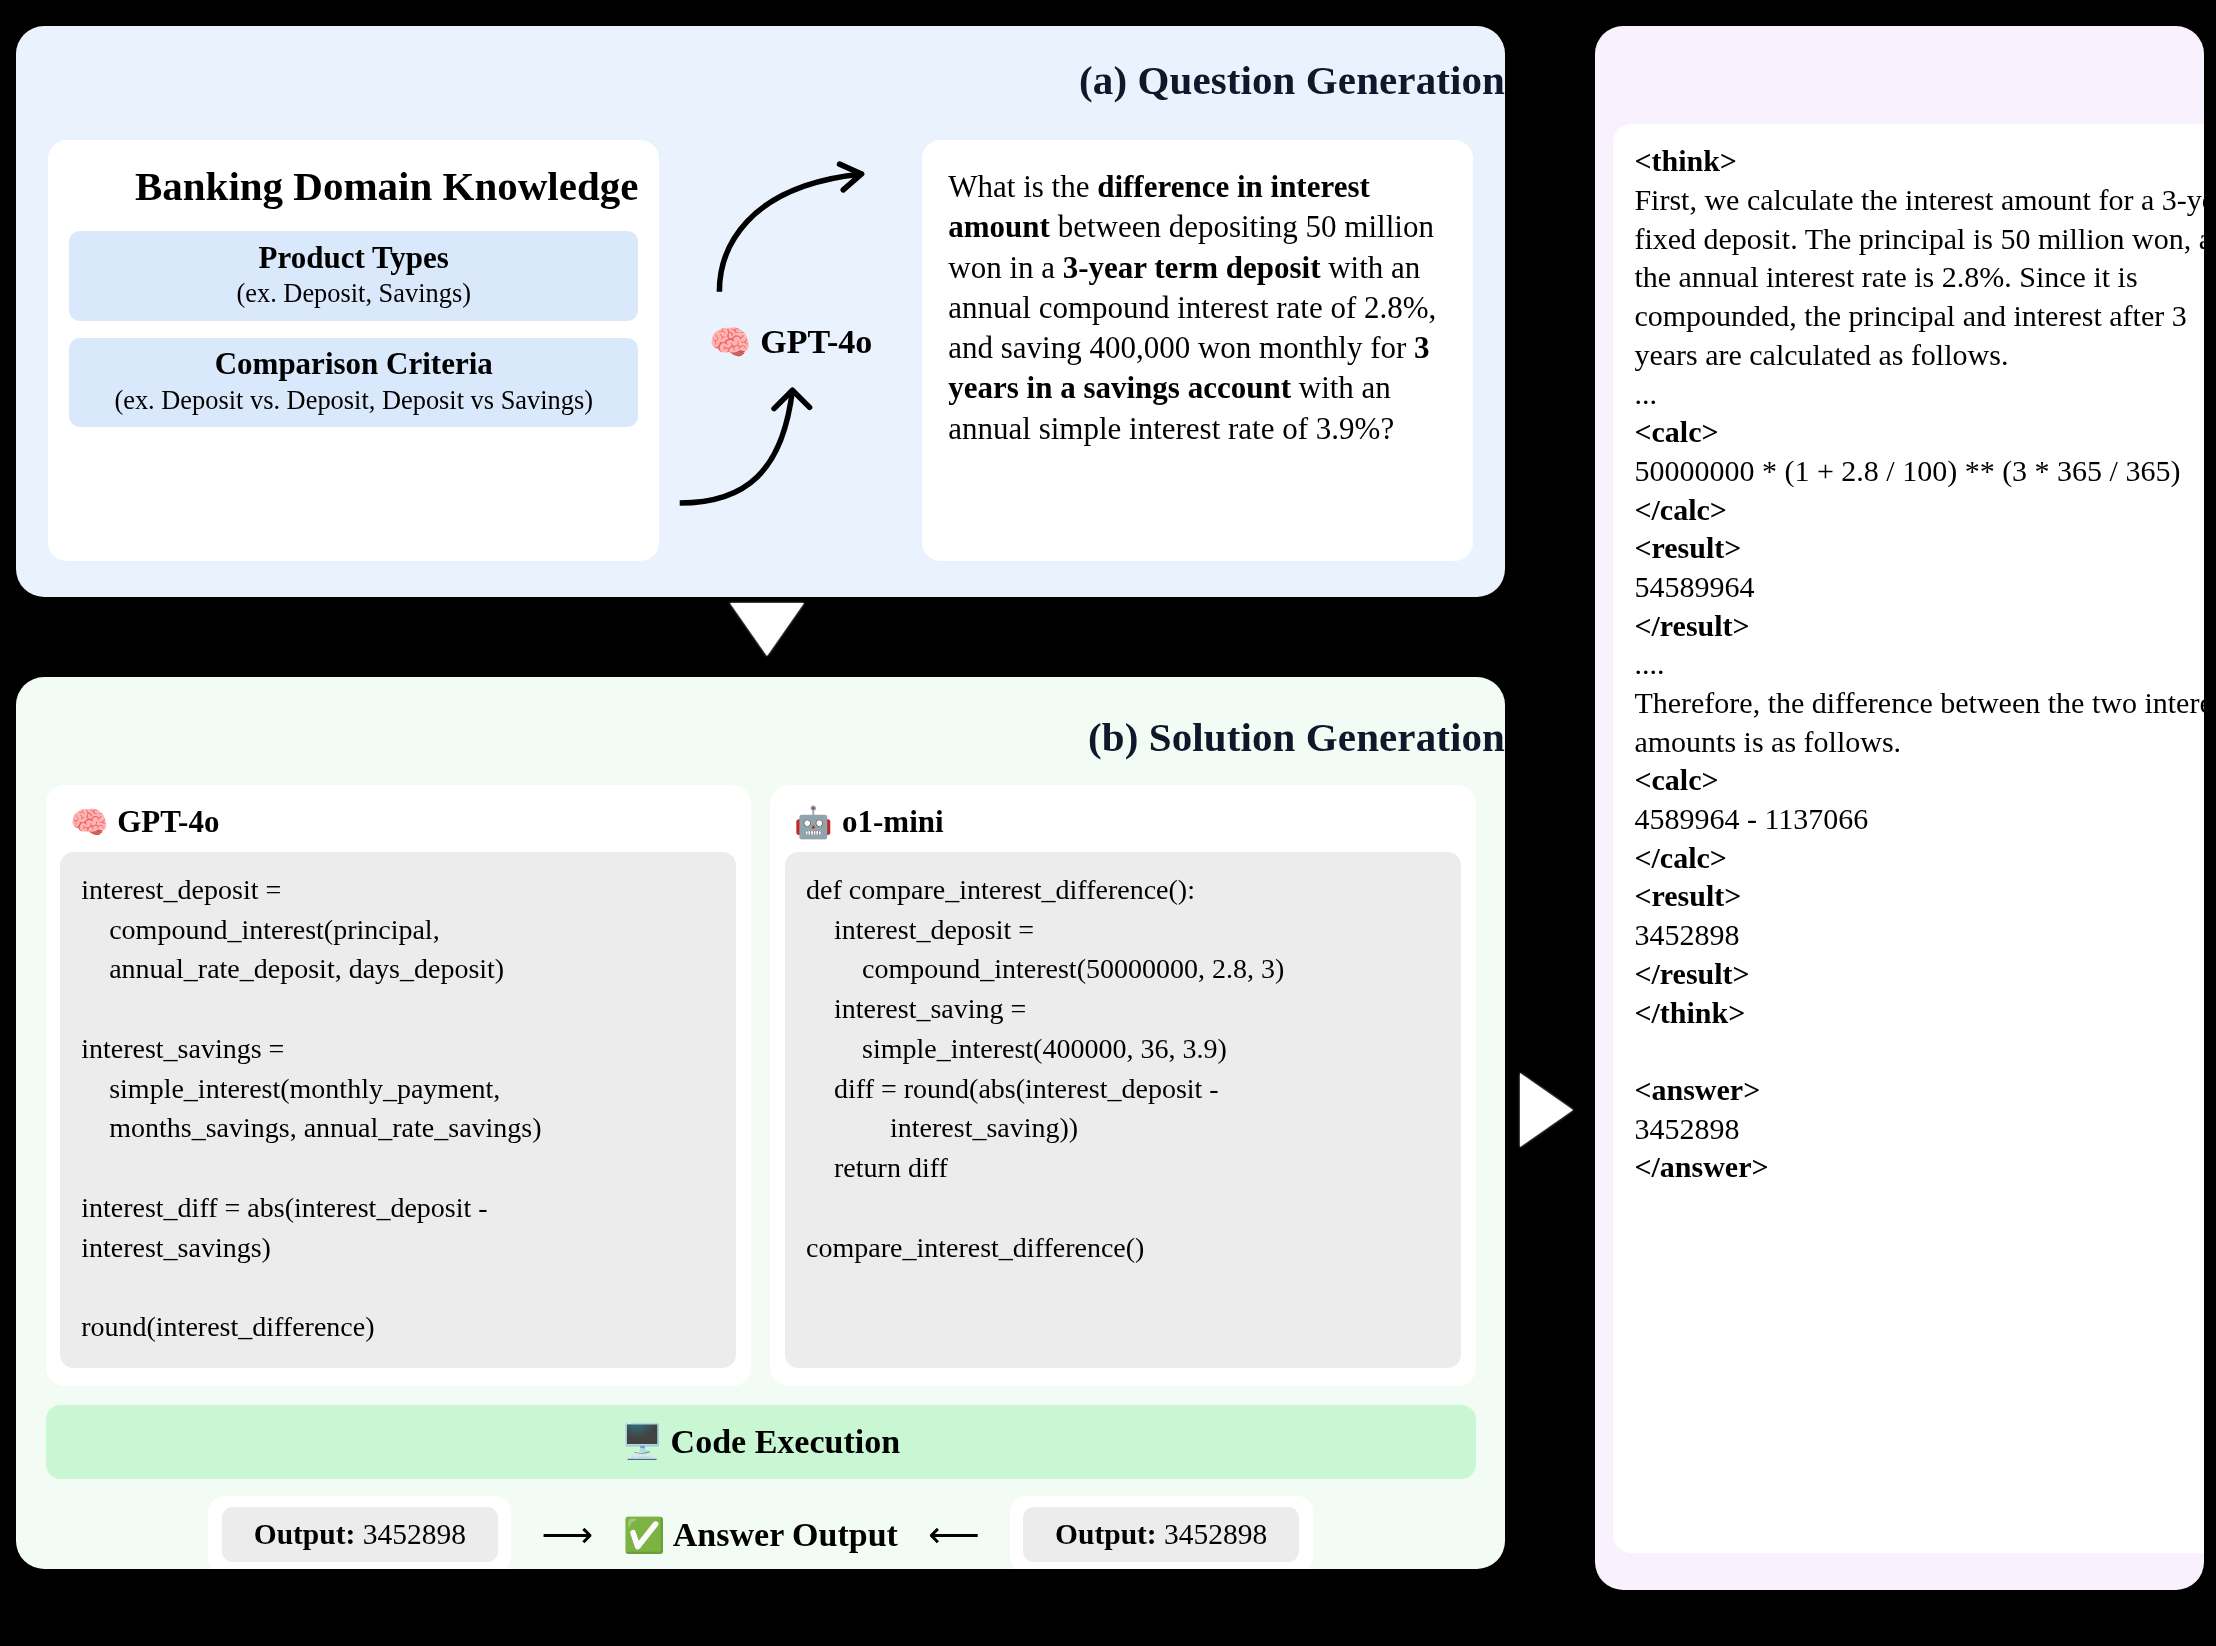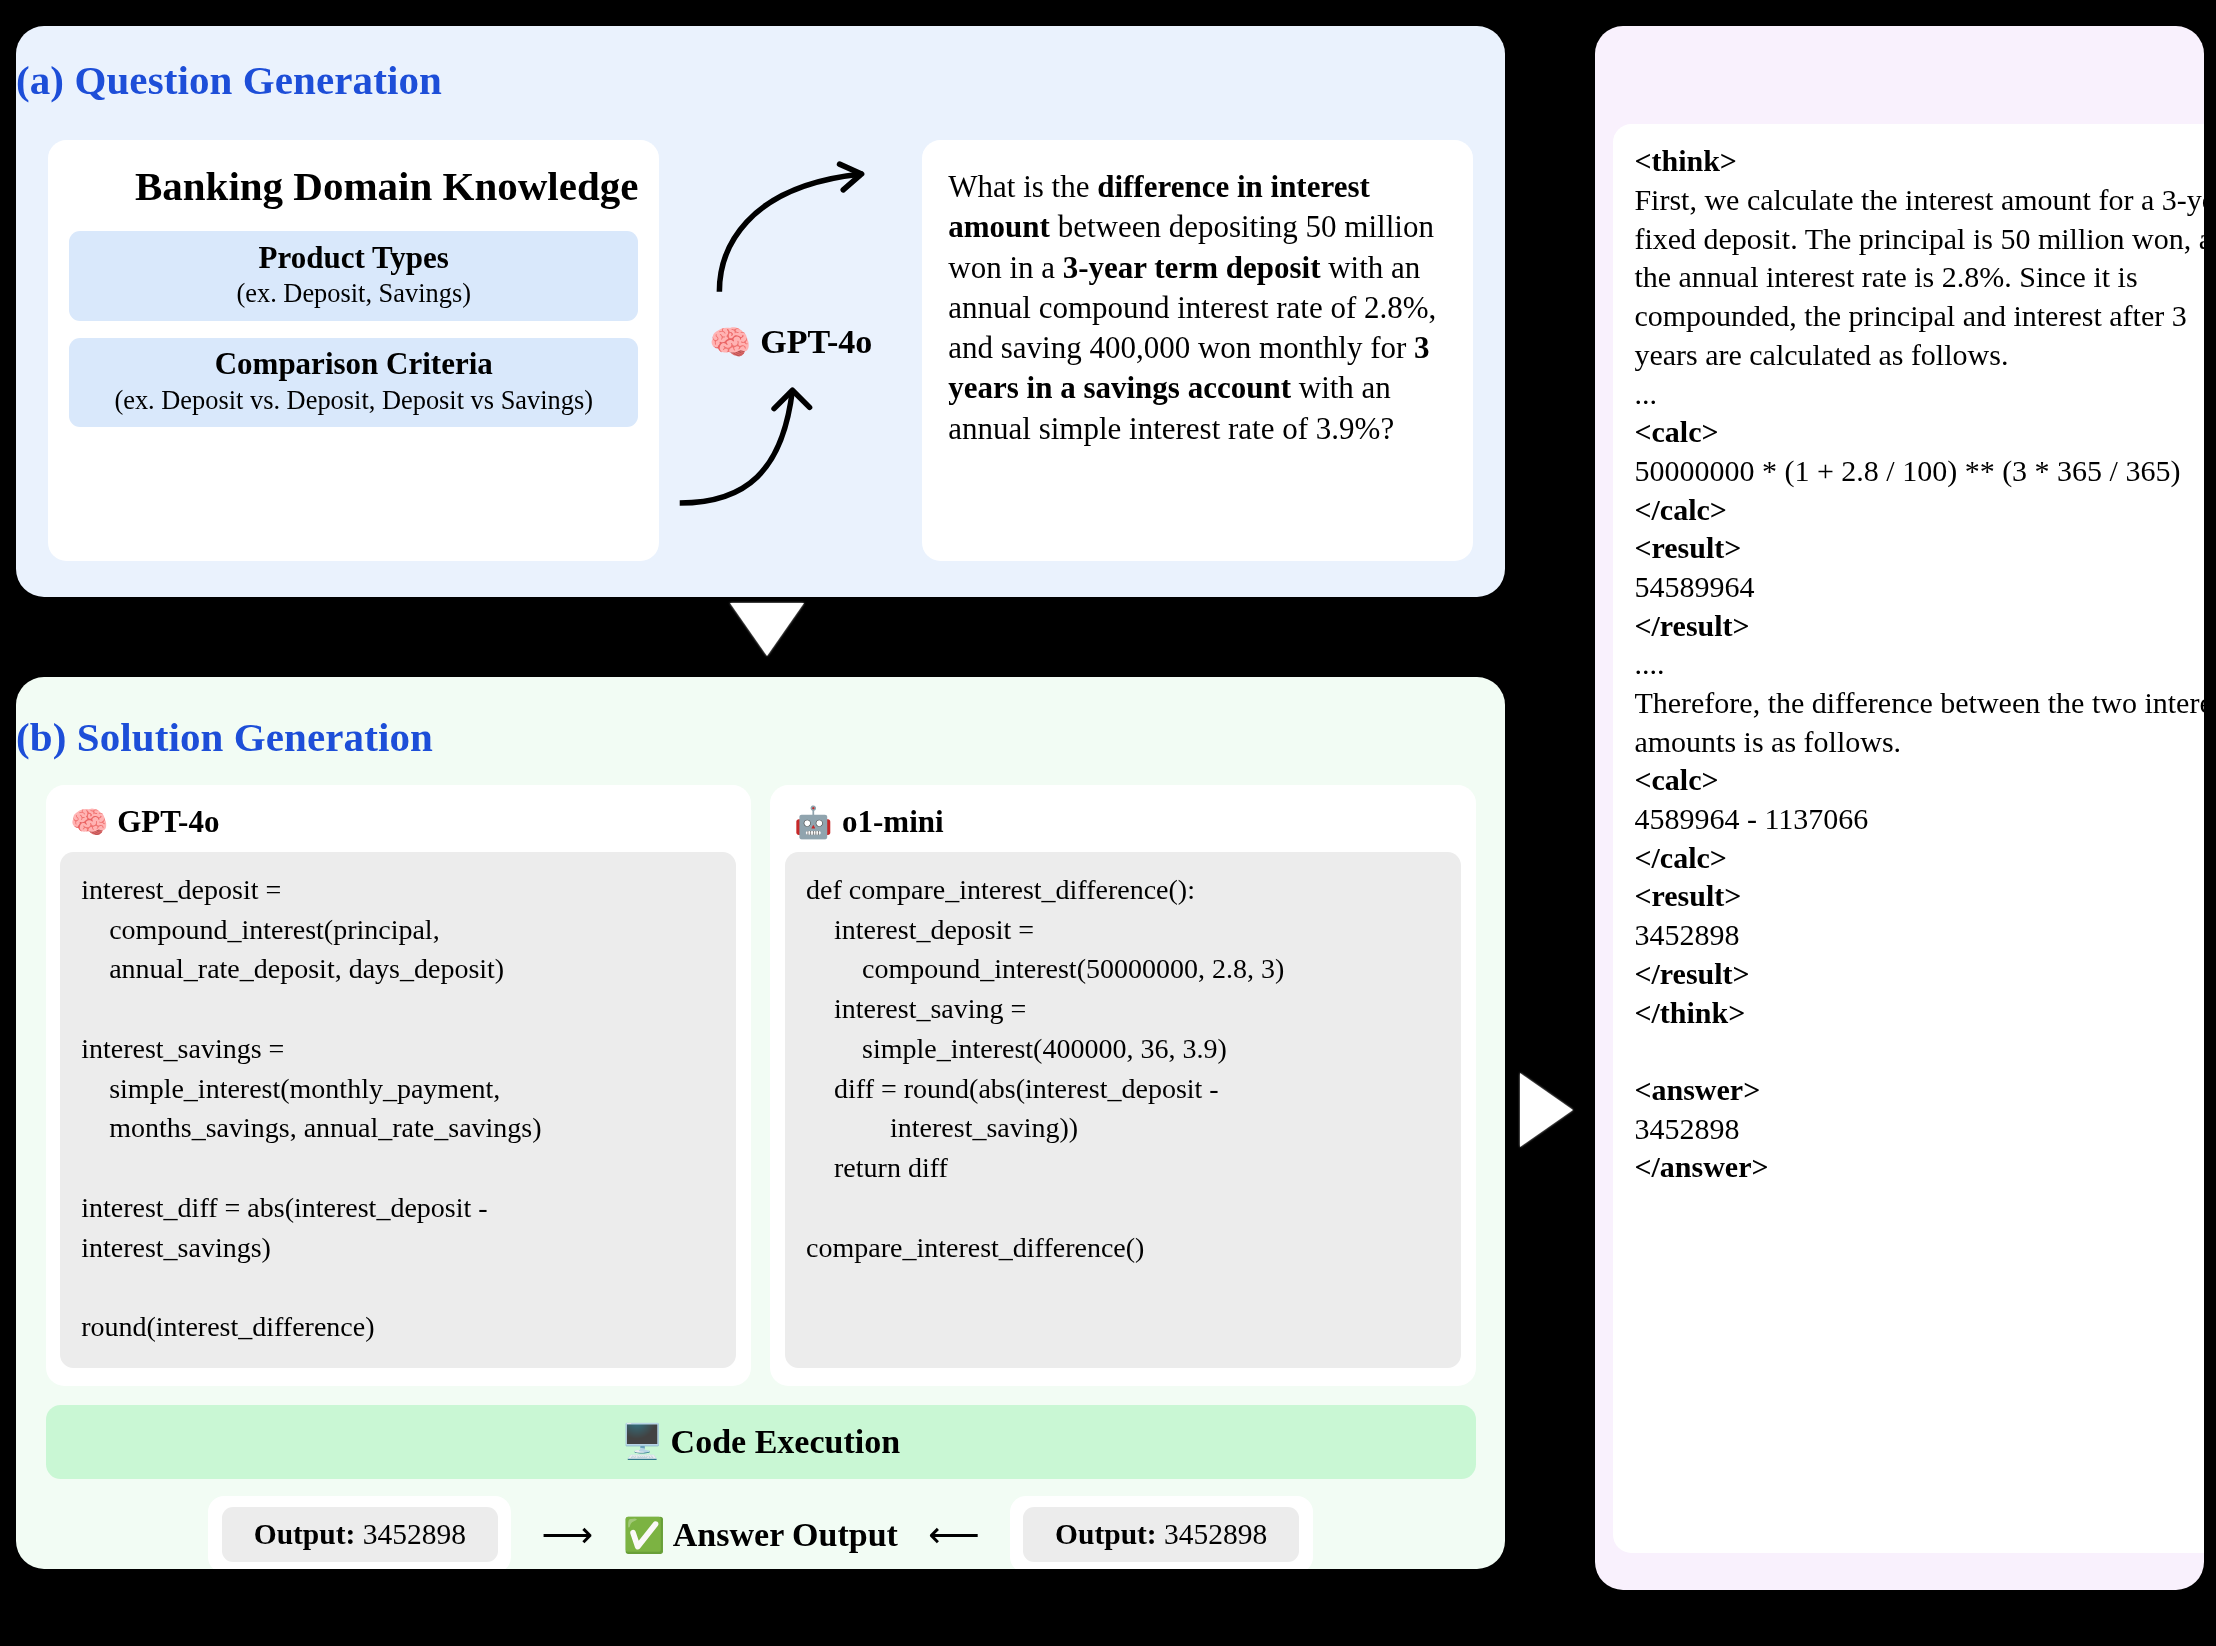--- a/index.html
+++ b/index.html
@@ -33,23 +33,23 @@
   #panel-b {
     left: 16px; top: 677px; width: 1489px; height: 892px;
     background: #f2fcf4;
   }
   #panel-c {
     left: 1595px; top: 26px; width: 609px; height: 1564px;
     background: #f9f1fd;
   }
 
   .panel-title {
-    text-align: left;
-    font-weight: bold;
-    color: #1d4ed8;
+    text-align: right;
+    font-weight: bold;
+    color: #0f172a;
     letter-spacing: 0.1px;
   }
   #panel-a .panel-title { font-size: 41px; padding-top: 29.5px; }
   #panel-b .panel-title { font-size: 41px; padding-top: 36px; }
   #panel-c .panel-title { font-size: 38px; padding-top: 28px; }
 
   
   #a-body {
     position: absolute;
     left: 0; top: 114px;

